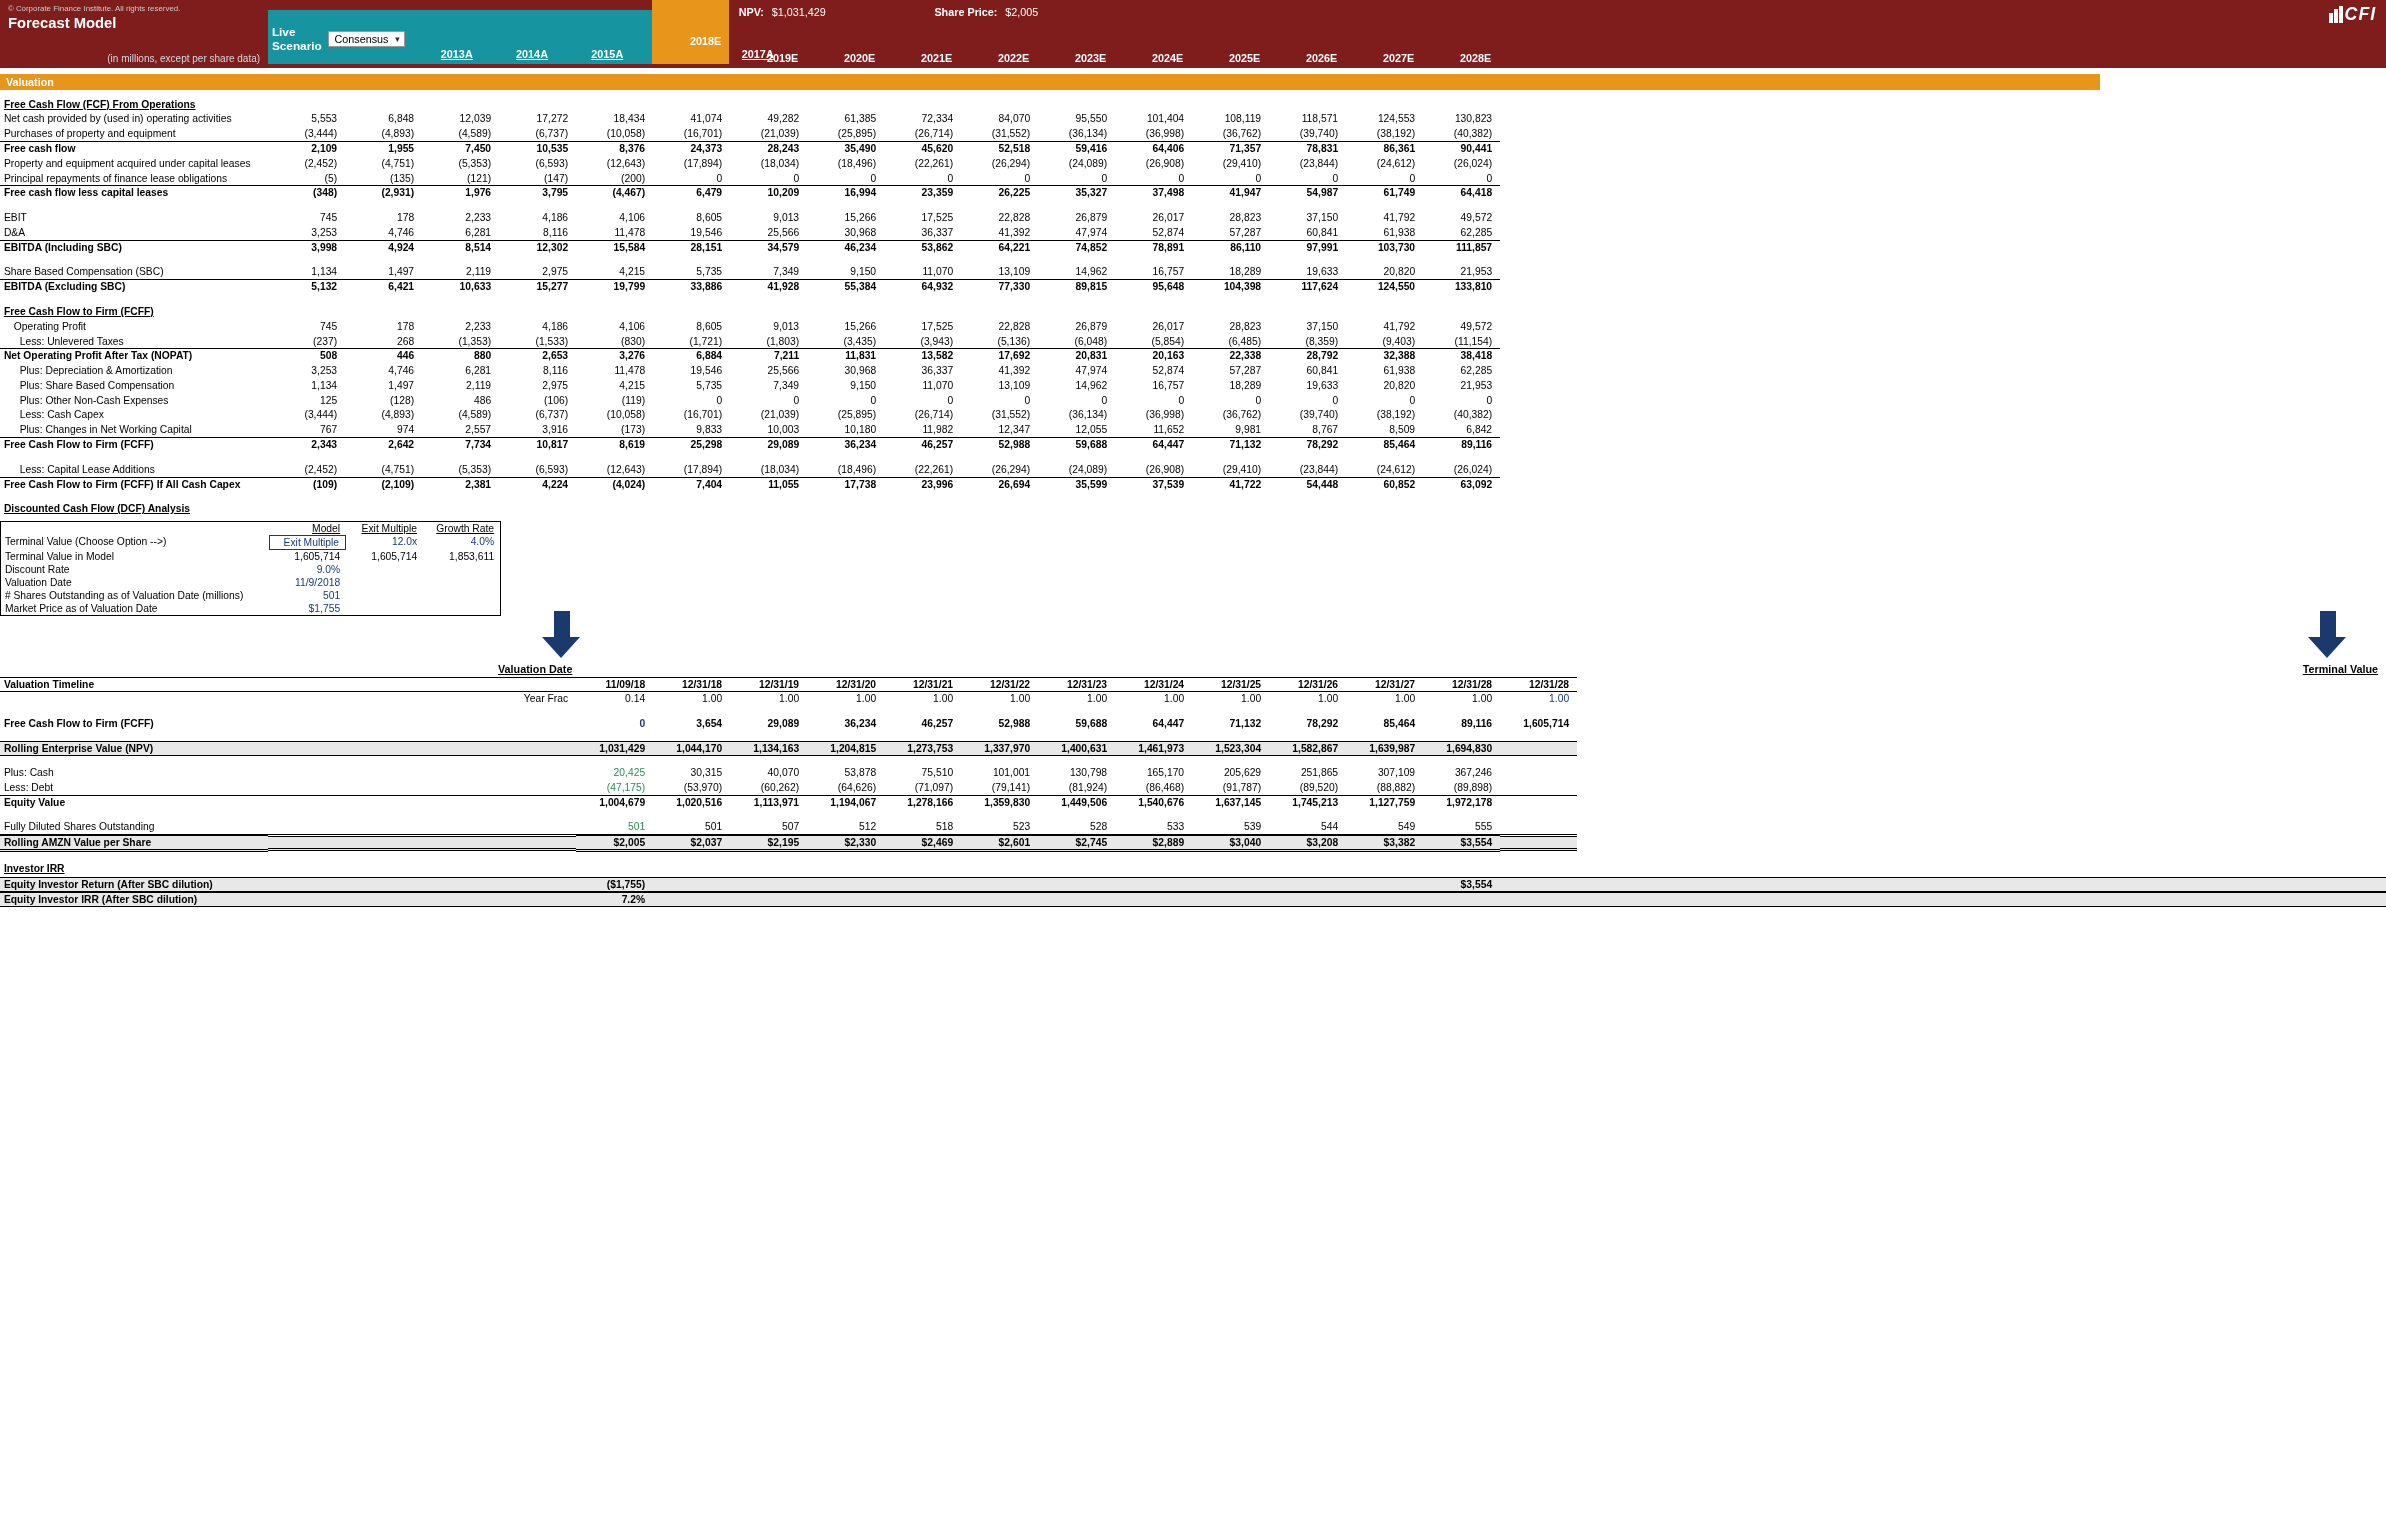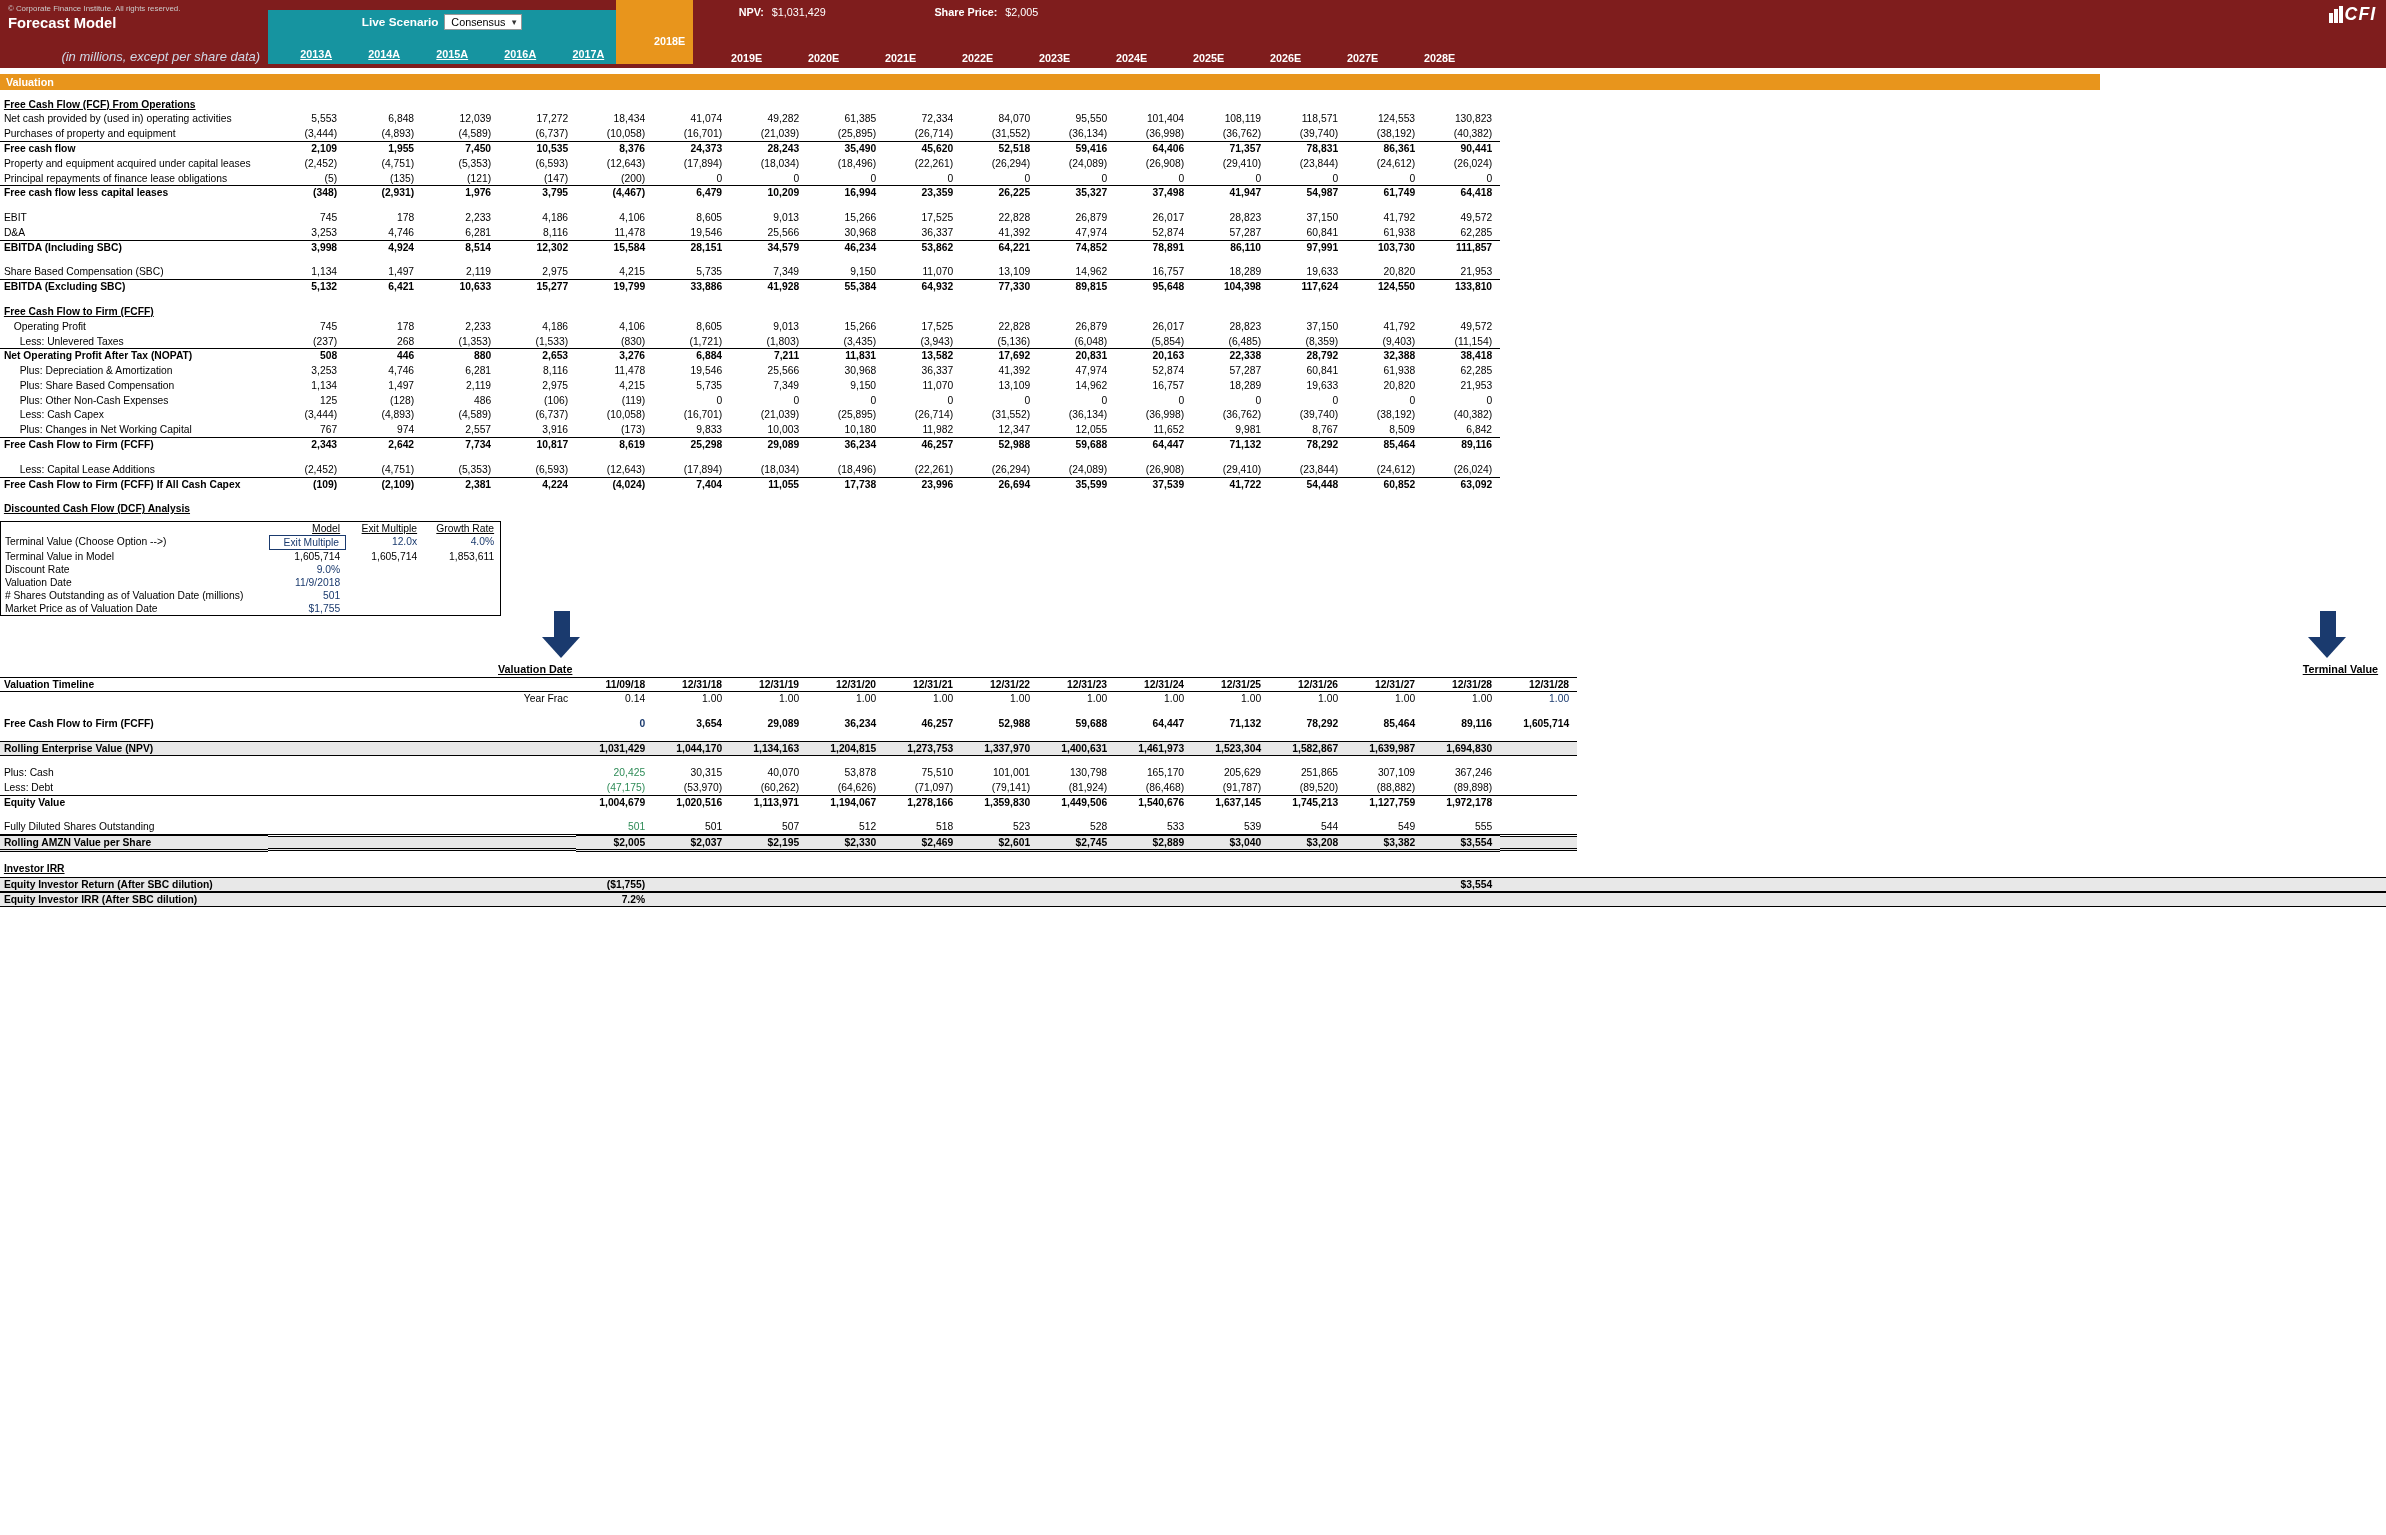--- a/index.html
+++ b/index.html
@@ -19,21 +19,21 @@
   }
   .header-left {
     width: 268px;
     padding: 3.9px 7.9px;
     display: flex;
     flex-direction: column;
     justify-content: flex-start;
   }
   .copyright { font-size: 7.9px; color: #ccc; }
   .model-title { font-size: 14.8px; font-weight: bold; margin-top: 2px; }
-  .model-sub { font-size: 13px; font-style: italic; color: #cfd8e6; align-self: flex-end; margin-top: auto; }
+  .model-sub { font-size: 10px; color: #cfd8e6; align-self: flex-end; margin-top: auto; }
   .header-scenario {
     background: #1694a0;
     display: flex;
     flex-direction: column;
     align-items: center;
     padding: 2px 3.9px 0 3.9px;
   }
   .scenario-top { display: flex; align-items: center; gap: 5.9px; }
   .scenario-label { font-weight: bold; font-size: 11.8px; }
   .scenario-select {
@@ -185,21 +185,21 @@
 <body>
 
 <div class="header" style="position:relative;">
   <div class="header-left">
     <div class="copyright">© Corporate Finance Institute. All rights reserved.</div>
     <div class="model-title">Forecast Model</div>
     <div class="model-sub">(in millions, except per share data)</div>
   </div>
   <div id="year-header" class="header-years">
       <div style="display: flex; flex-direction: column; align-items: stretch;">
-        <div class="header-scenario" style="width: 348px; display: flex; flex-direction: column; align-items: center; height: 54px;">
+        <div class="header-scenario" style="width: 384px; display: flex; flex-direction: row; align-items: center; height: 54px;">
           <div class="scenario-top" style="margin-top:2px;">
             <span class="scenario-label">Live Scenario</span>
             <span class="scenario-select">Consensus</span>
           </div>
           <div style="display:flex;width:100%;margin-top:auto;padding-bottom:3.9px;text-decoration:underline;">
             <div class="year-col">2013A</div>
             <div class="year-col">2014A</div>
             <div class="year-col">2015A</div>
             <div class="year-col">2016A</div>
             <div class="year-col">2017A</div>

